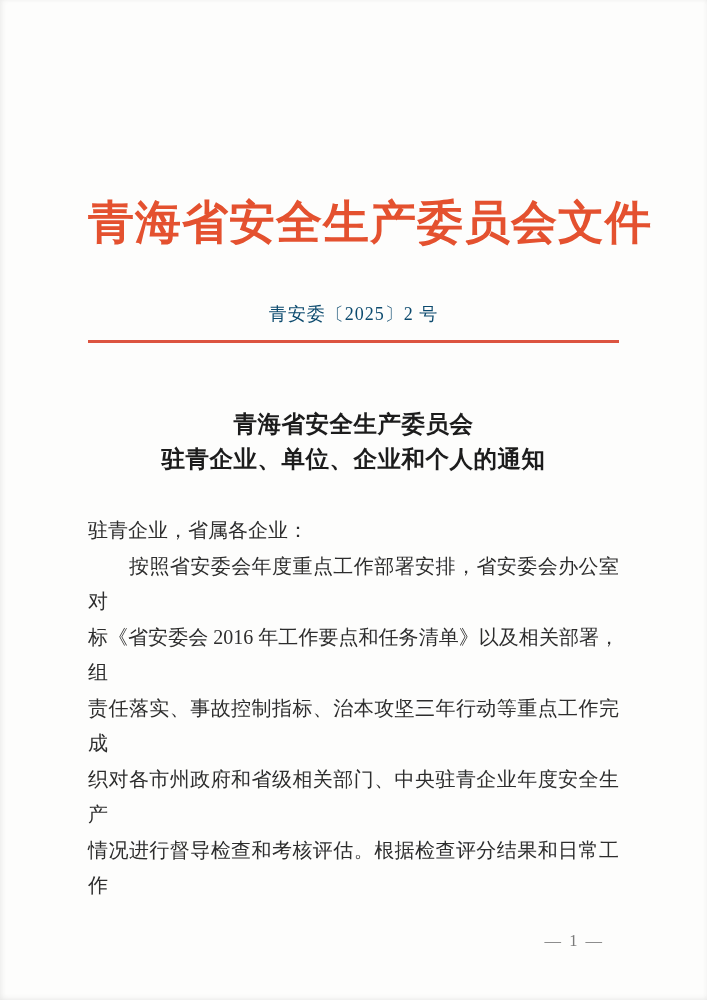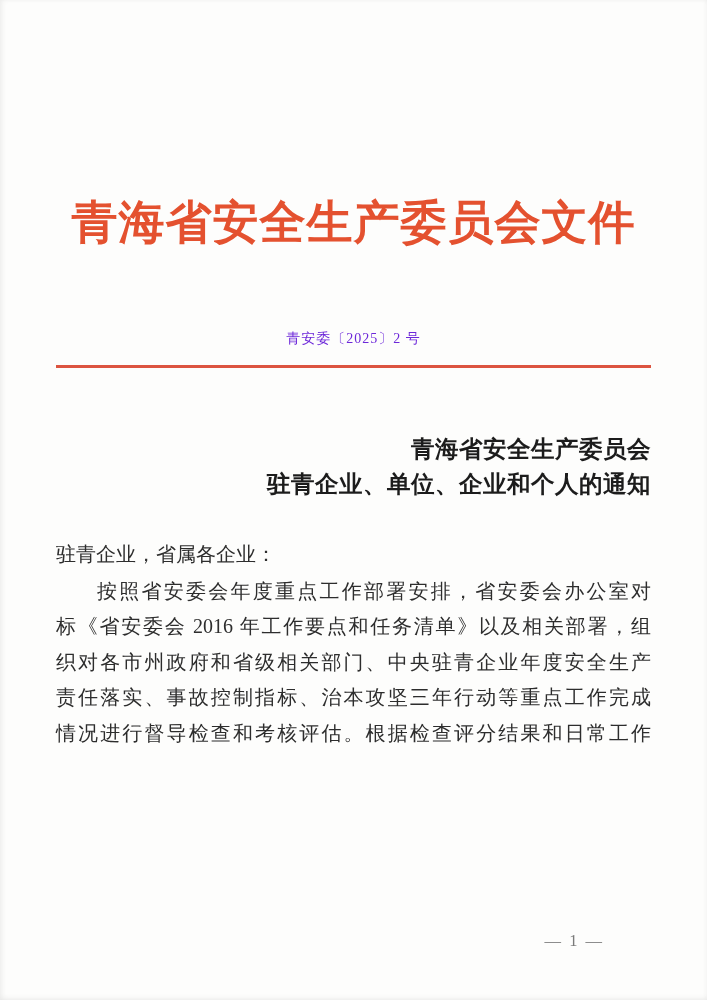--- a/index.html
+++ b/index.html
@@ -3,72 +3,71 @@
 <meta charset="utf-8">
 <style>
   html, body { margin: 0; padding: 0; background: #e9e9e9; }
   .page {
     position: relative;
     width: 707px;
     height: 1000px;
     margin: 0 auto;
     background: #fdfdfc;
     box-sizing: border-box;
-    padding: 0 56px;
+    padding: 0 88px;
     overflow: hidden;
     font-family: "Liberation Serif", "DejaVu Serif", serif;
     box-shadow: inset 3px 0 5px rgba(0,0,0,0.045), inset 0 -3px 5px rgba(0,0,0,0.03), inset -2px 0 4px rgba(0,0,0,0.02);
   }
   .org-title {
     margin-top: 195px;
     text-align: center;
     font-size: 46px;
     font-weight: 700;
     line-height: 55px;
     letter-spacing: 1px;
     color: #e4512f;
     white-space: nowrap;
   }
   .doc-number {
-    margin-top: 77px;
+    margin-top: 52px;
     text-align: center;
-    font-size: 14px;
+    font-size: 18px;
     line-height: 24px;
     letter-spacing: 1px;
-    color: #6d28d9;
+    color: #0c4a6e;
   }
   .red-divider {
     height: 3px;
     margin: 14px 0 0 0;
     border: none;
     background: #dc5440;
   }
   .doc-title {
     margin-top: 64px;
-    text-align: right;
+    text-align: center;
     font-size: 23.5px;
     font-weight: 700;
     line-height: 35px;
     letter-spacing: 0.5px;
     color: #1c1c1c;
   }
   .body-text {
     margin-top: 36px;
     font-size: 20px;
     line-height: 35.5px;
     color: #2d2d2d;
   }
   .bline {
     text-align: justify;
     text-align-last: justify;
   }
   .bline.short {
     text-align: left;
     text-align-last: left;
-    font-family: Liberation Mono, monospace;
   }
   .bline.indent {
     text-indent: 2.05em;
   }
   .page-number {
     position: absolute;
     right: 103px;
     bottom: 49px;
     font-size: 16.5px;
     letter-spacing: 2px;
@@ -88,21 +87,21 @@
 
   <div class="doc-title">
     <div>青海省安全生产委员会</div>
     <div>驻青企业、单位、企业和个人的通知</div>
   </div>
 
   <div class="body-text">
     <div class="bline short">驻青企业，省属各企业：</div>
     <div class="bline indent">按照省安委会年度重点工作部署安排，省安委会办公室对</div>
     <div class="bline">标《省安委会 2016 年工作要点和任务清单》以及相关部署，组</div>
+    <div class="bline">责任落实、事故控制指标、治本攻坚三年行动等重点工作完成</div>
     <div class="bline">织对各市州政府和省级相关部门、中央驻青企业年度安全生产</div>
-    <div class="bline">责任落实、事故控制指标、治本攻坚三年行动等重点工作完成</div>
     <div class="bline">情况进行督导检查和考核评估。根据检查评分结果和日常工作</div>
 
   </div>
 
   <div class="page-number">— 1 —</div>
 
 </div>
 
 </body></html>

